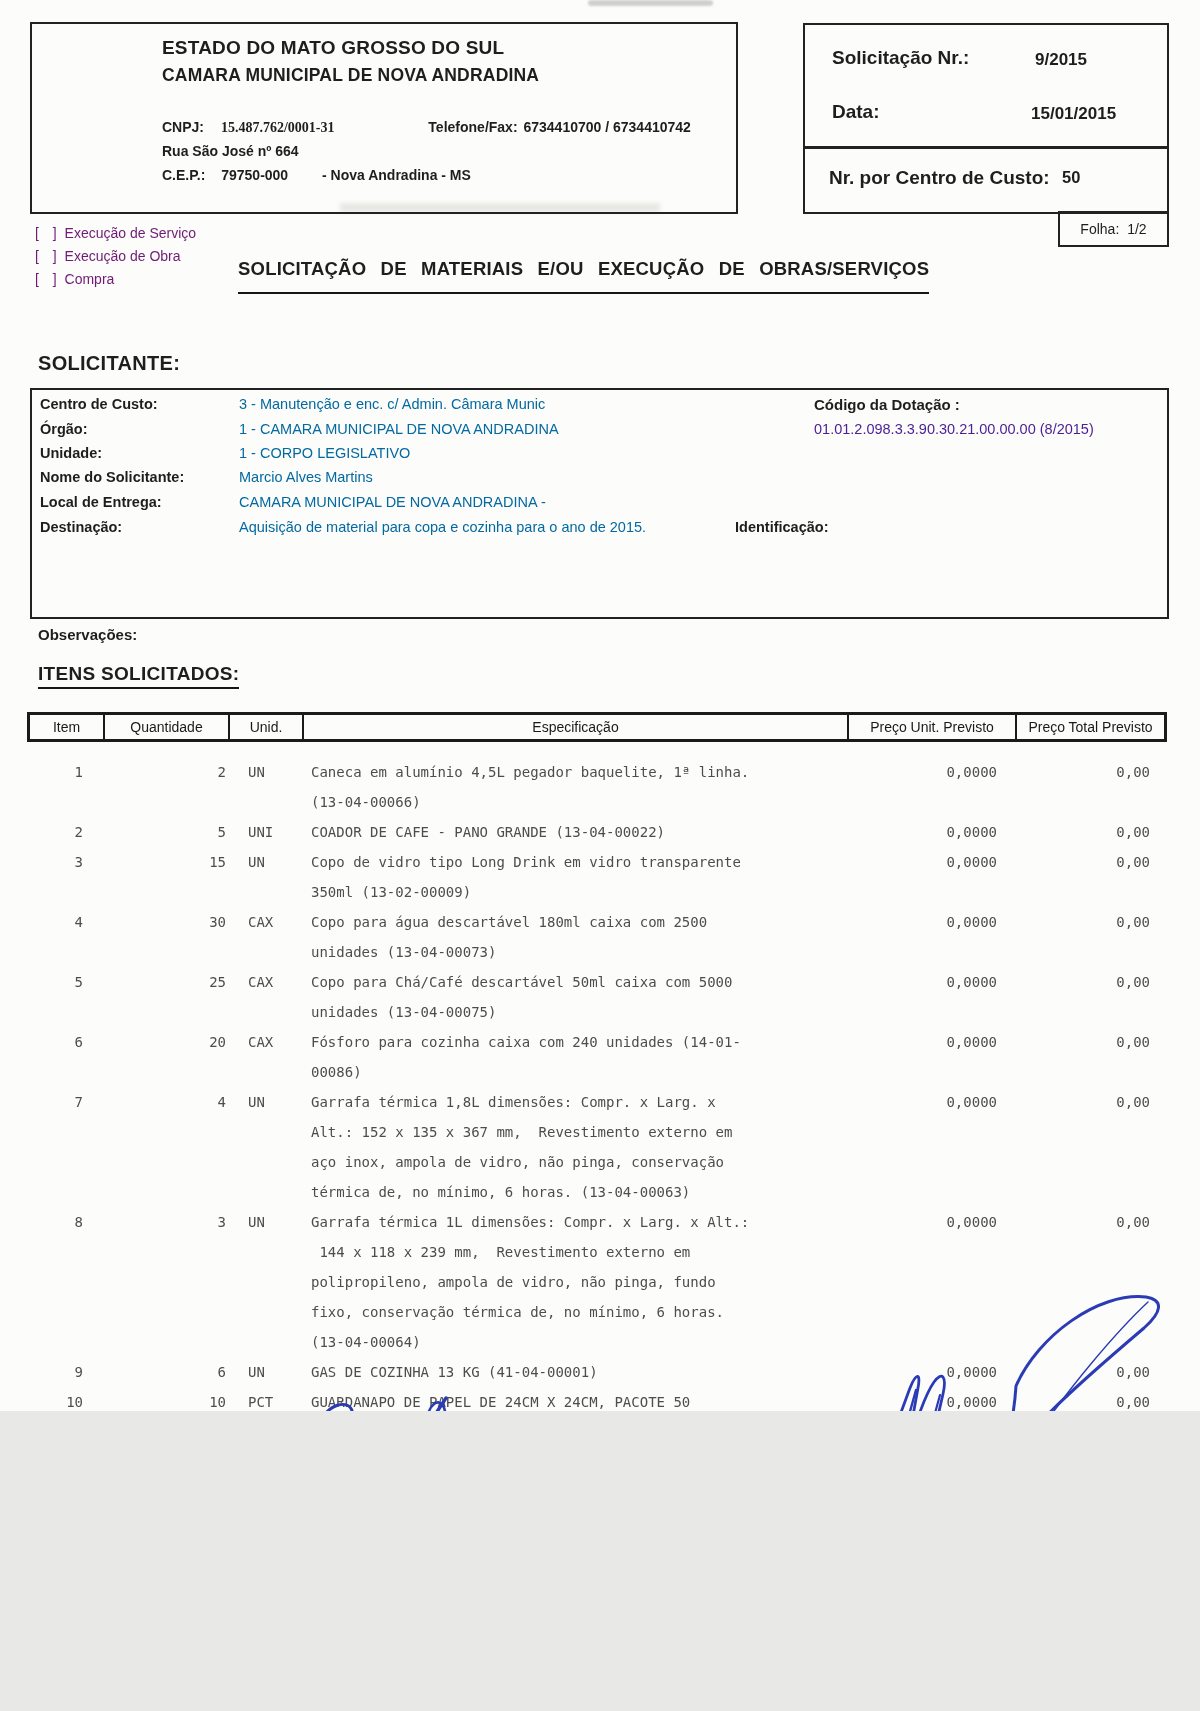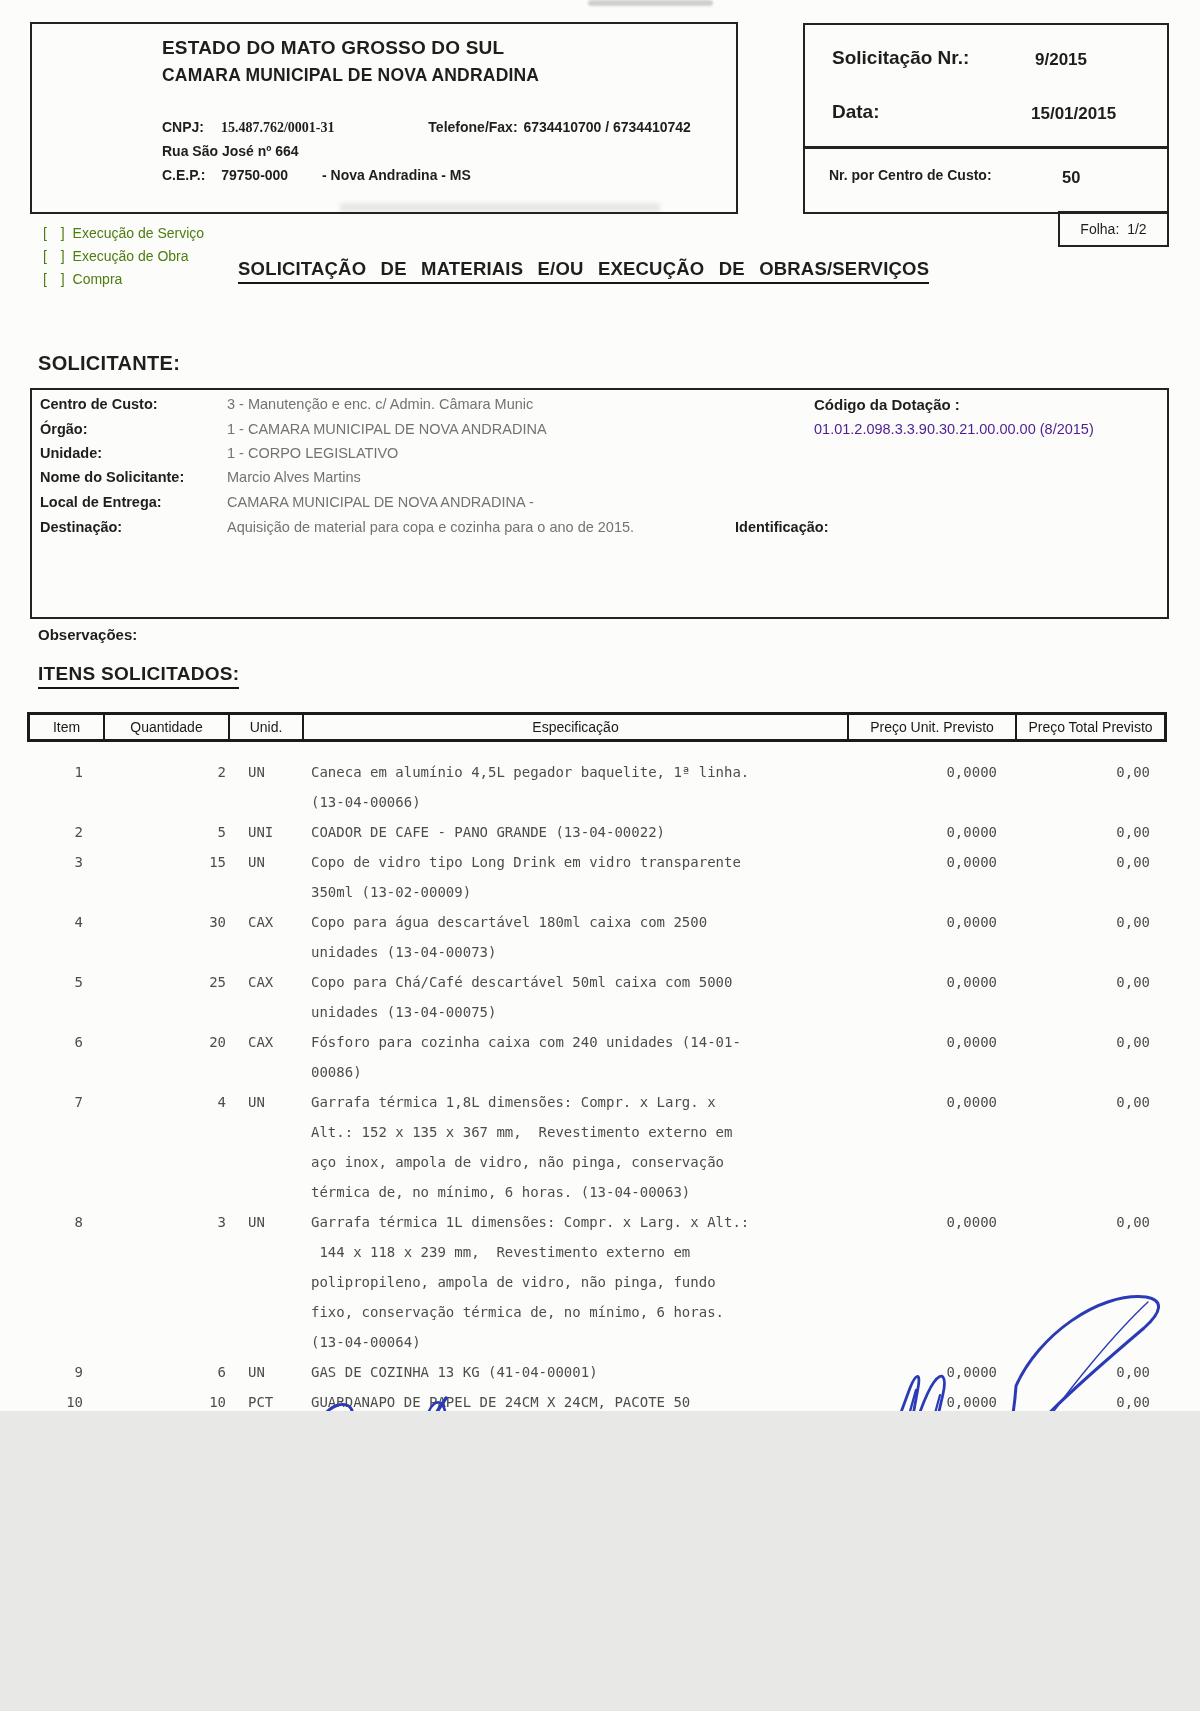--- a/index.html
+++ b/index.html
@@ -13,28 +13,28 @@
   .b{font-weight:bold;}
   
   .org1{font-size:19px;font-weight:bold;letter-spacing:.2px;}
   .org2{font-size:17.5px;font-weight:bold;letter-spacing:.2px;}
   .hinfo{font-size:14px;font-weight:bold;}
   .req-label{font-size:19px;font-weight:bold;}
   .req-value{font-size:17px;font-weight:bold;}
   .divider{position:absolute;left:0;width:100%;height:3px;background:#222;}
   .folha{font-size:14px;word-spacing:4px;}
   
-  .cb-row{position:absolute;left:43px;font-size:14px;color:#4d7c0f;}
+  .cb-row{position:absolute;left:35px;font-size:14px;color:#701a75;}
   .cb-bracket{white-space:pre;letter-spacing:2px;margin-right:6px;}
   .doc-title{position:absolute;font-size:18.5px;font-weight:bold;word-spacing:9px;
-    border-bottom:2.5px solid #161616;padding-bottom:2px;letter-spacing:.2px;}
+    border-bottom:2.5px solid #161616;padding-bottom:12px;letter-spacing:.2px;}
   .section-title{font-size:20px;font-weight:bold;letter-spacing:.3px;}
   .sol-row{position:absolute;left:8px;font-size:14.5px;white-space:nowrap;}
   .sol-label{display:inline-block;width:187px;font-weight:bold;}
-  .sol-value{font-weight:normal;color:#737373;}
+  .sol-value{font-weight:normal;color:#0369a1;margin-left:12px;}
   .obs{font-size:15px;font-weight:bold;}
   .itens-title{position:absolute;font-size:19px;font-weight:bold;
     border-bottom:2.5px solid #161616;padding-bottom:2px;letter-spacing:.3px;}
   
   .thead{position:absolute;left:27px;top:712px;width:1140px;height:30px;
     border:3px solid #1b1b1b;display:grid;box-sizing:border-box;
     grid-template-columns:75px 125px 74px 545px 168px 1fr;}
   .thead .hcell{border-right:2px solid #1b1b1b;display:flex;align-items:center;
     justify-content:center;font-size:14px;color:#1a1a1a;white-space:nowrap;}
   .thead .hcell:last-child{border-right:none;}
@@ -94,21 +94,21 @@
       <span style="margin-left:30px;">-  Nova Andradina - MS</span>
     </div>
   </div>
 
   <div class="box" style="left:803px;top:23px;width:362px;height:187px;">
     <div class="abs req-label" style="left:27px;top:22px;">Solicitação Nr.:</div>
     <div class="abs req-value" style="left:230px;top:25px;">9/2015</div>
     <div class="abs req-label" style="left:27px;top:76px;">Data:</div>
     <div class="abs req-value" style="left:226px;top:79px;">15/01/2015</div>
     <div class="divider" style="top:121px;"></div>
-    <div class="abs b" style="left:24px;top:142px;font-size:14px;">Nr. por Centro de Custo:</div>
+    <div class="abs b" style="left:24px;top:142px;font-size:19px;">Nr. por Centro de Custo:</div>
     <div class="abs b" style="left:257px;top:143px;font-size:16.5px;">50</div>
   </div>
 
   <div class="box" style="left:1058px;top:211px;width:107px;height:32px;display:flex;align-items:center;justify-content:center;">
     <span class="folha">Folha: 1/2</span>
   </div>
 
   <div class="cb-row" style="top:225px;">
     <span class="cb-bracket">[  ]</span><span>Execução de Serviço</span>
   </div>

